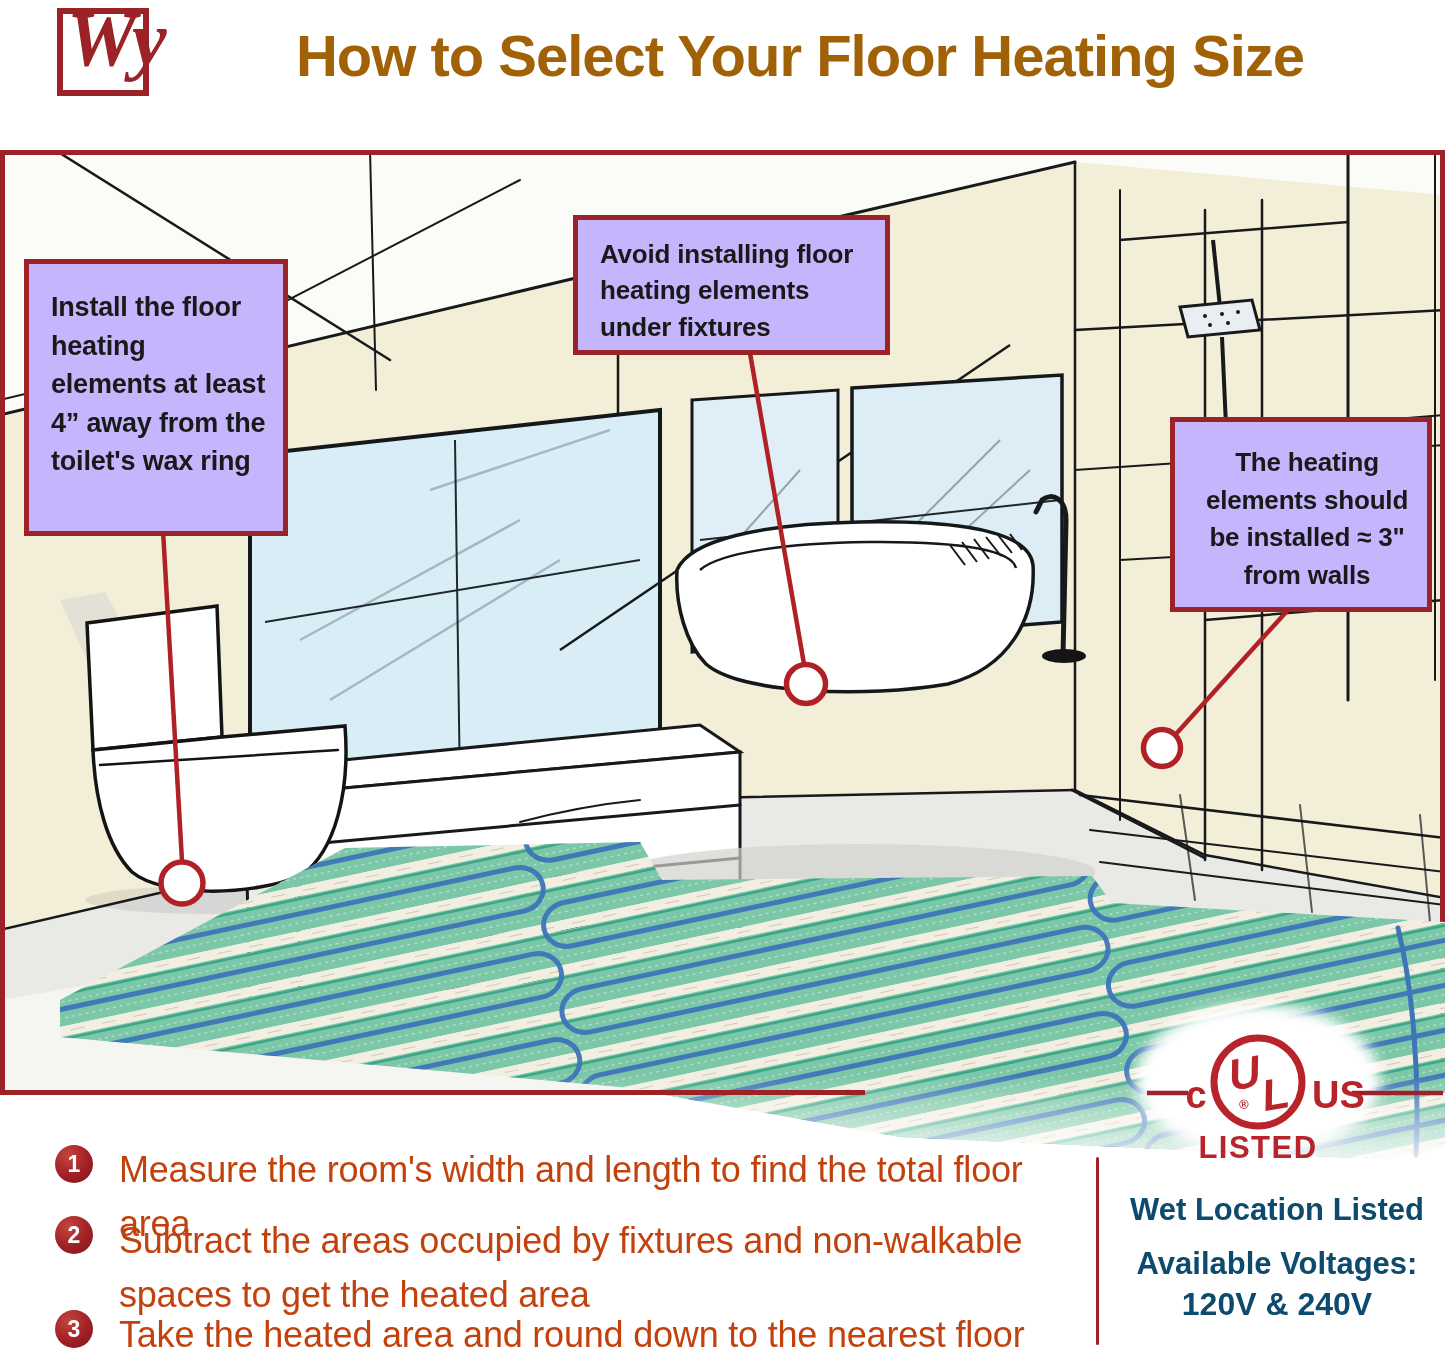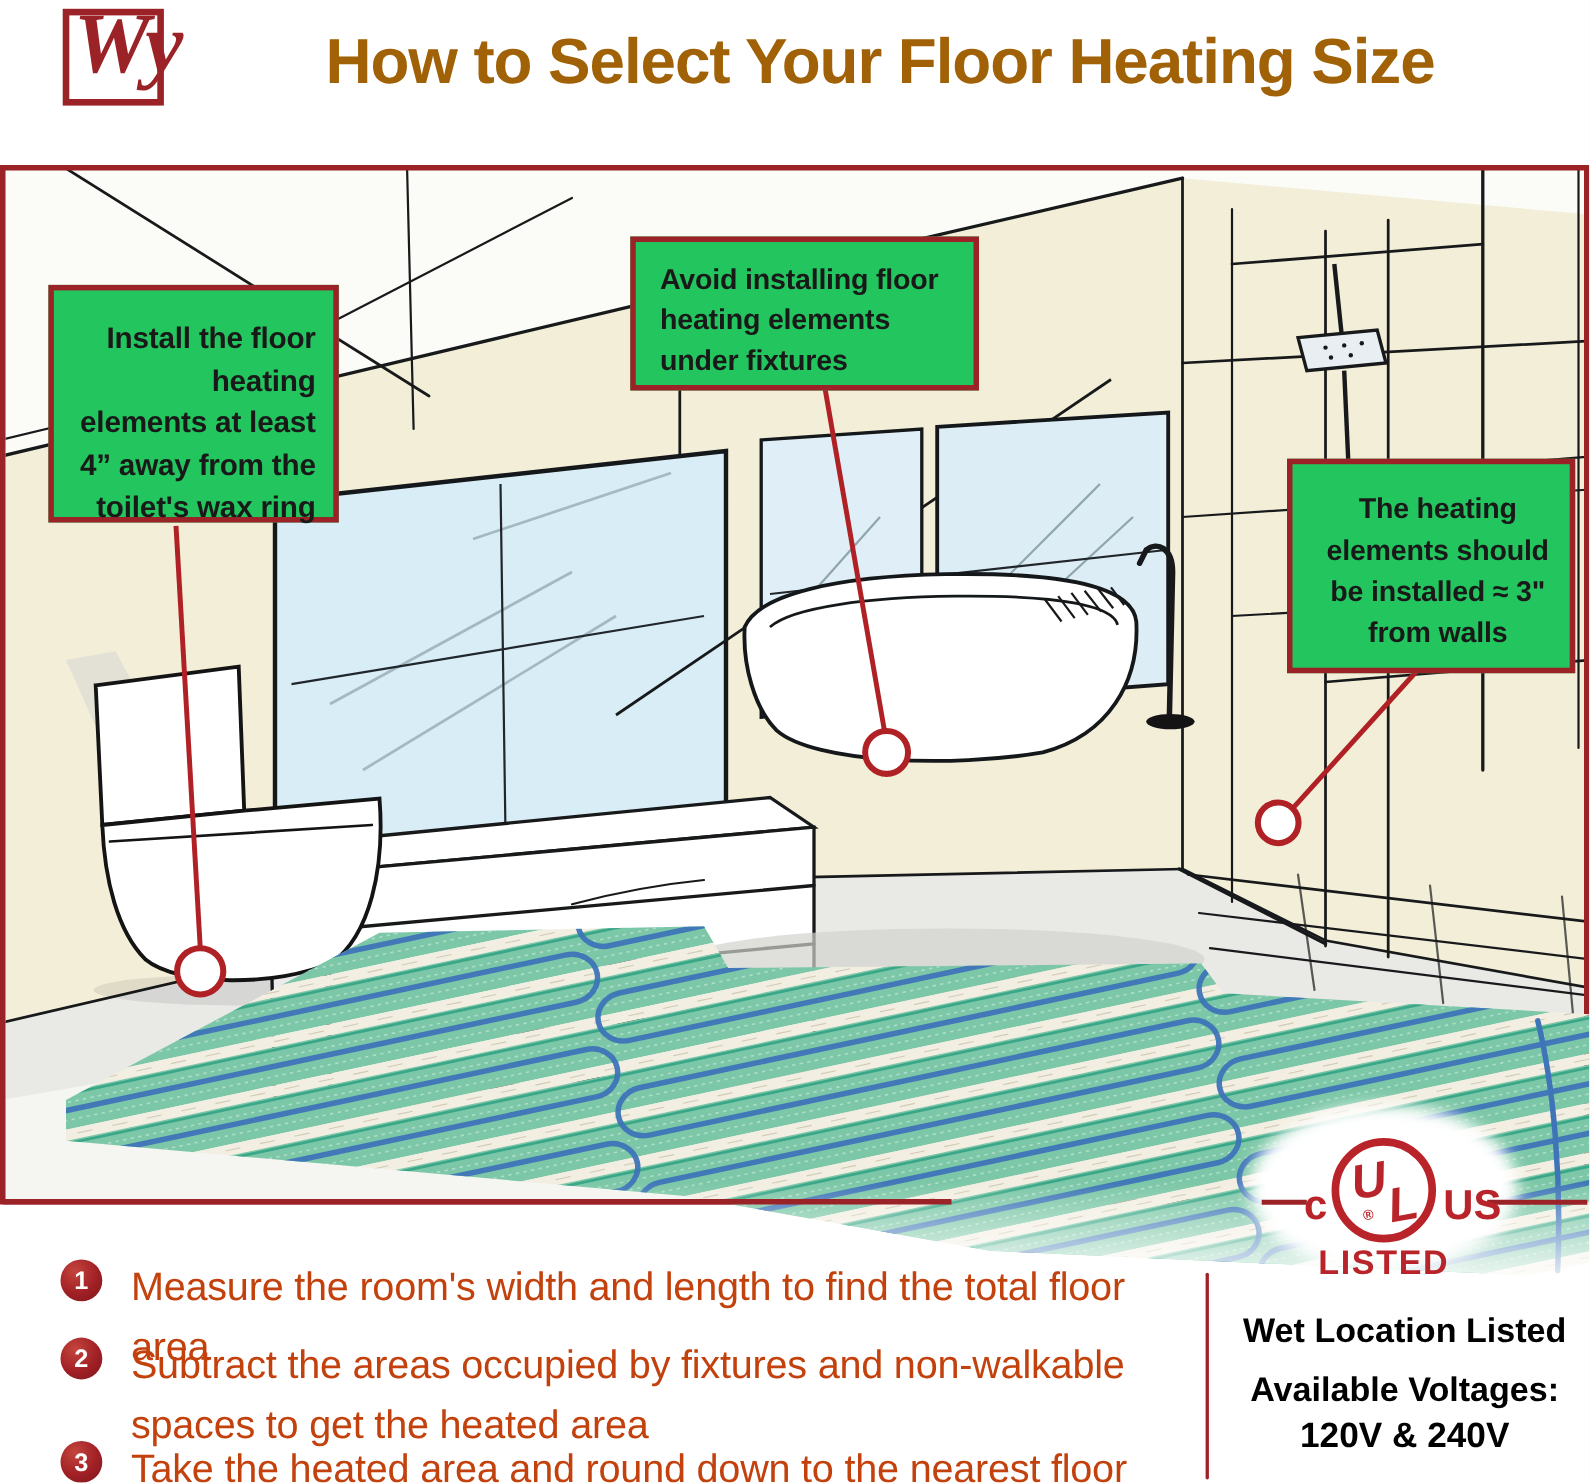--- a/index.html
+++ b/index.html
@@ -11,44 +11,44 @@
             border:6px solid #9b2328;box-sizing:border-box;padding-left:45px;}
   .logo-box span{position:absolute;left:4px;top:-14px;font-family:"Liberation Serif",serif;
             font-style:italic;font-weight:700;font-size:78px;color:#9b2328;line-height:1;}
   .title{position:absolute;left:200px;top:22px;width:1200px;text-align:center;
          font-size:58px;font-weight:700;color:#a16207;letter-spacing:-1px;}
 
   
   svg.scene{position:absolute;left:0;top:0;}
 
   
-  .callout{position:absolute;background:#22c55e;border:5px solid #9b2328;box-sizing:border-box;
+  .callout{position:absolute;background:#c4b5fd;border:5px solid #9b2328;box-sizing:border-box;
            color:#191919;font-weight:600;letter-spacing:-0.2px;z-index:5;}
   .callout p{margin:0;}
-  .co-toilet{left:44px;top:259px;width:264px;height:216px;padding:24px 16px 10px 22px;
-             font-size:27px;line-height:1.43;text-align:right;}
+  .co-toilet{left:24px;top:259px;width:264px;height:277px;padding:24px 16px 10px 22px;
+             font-size:27px;line-height:1.43;}
   .co-fixtures{left:573px;top:215px;width:317px;height:140px;padding:16px 10px 10px 22px;
              font-size:26px;line-height:1.4;}
   .co-walls{left:1170px;top:417px;width:262px;height:195px;padding:22px 8px 10px 20px;
              font-size:26px;line-height:1.45;text-align:center;}
 
   
   .step-row{position:absolute;left:55px;display:flex;align-items:flex-start;z-index:4;}
   .step-badge{flex:0 0 auto;width:38px;height:38px;border-radius:50%;margin-top:2px;
       background:radial-gradient(circle at 35% 28%,#c4443e 0%,#a02025 55%,#7c171b 100%);
       color:#ffffff;font-weight:700;font-size:23px;display:flex;align-items:center;justify-content:center;}
   .step-text{margin-left:26px;font-size:36px;line-height:1.5;color:#c2410c;font-weight:500;
       max-width:920px;letter-spacing:-0.2px;}
   .row-1{top:1143px;} .row-2{top:1214px;} .row-3{top:1308px;}
 
   
   .v-divider{position:absolute;left:1096px;top:1157px;width:3px;height:188px;
       background:#a02228;border-radius:2px;z-index:4;}
   .right-col{position:absolute;left:1112px;top:1192px;width:330px;text-align:center;
-      color:#000000;font-weight:700;z-index:4;}
+      color:#0c4a6e;font-weight:700;z-index:4;}
   .right-col .wet{font-size:31px;margin:0 0 18px 0;}
   .right-col .volt-label{font-size:31px;margin:0;}
   .right-col .volt-value{font-size:32px;margin:4px 0 0 0;}
 </style>
 </head>
 <body>
 
 <div class="page">
 
   <div class="logo-box">

